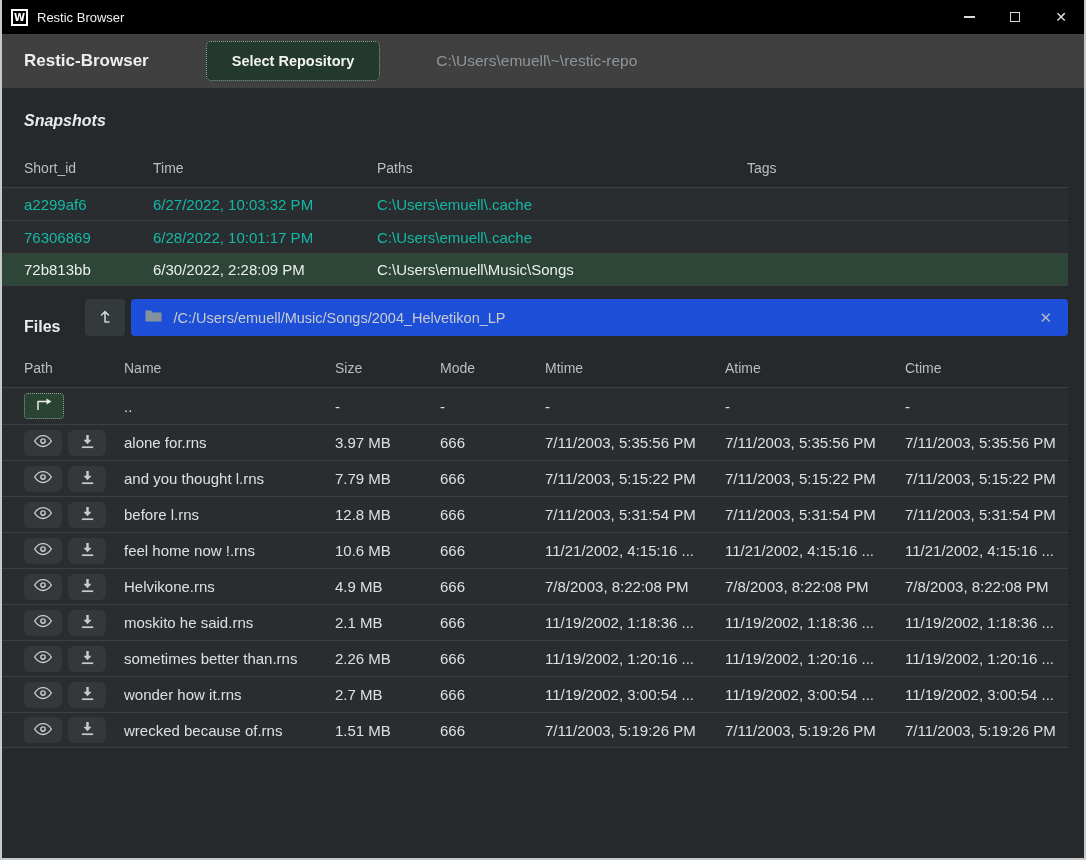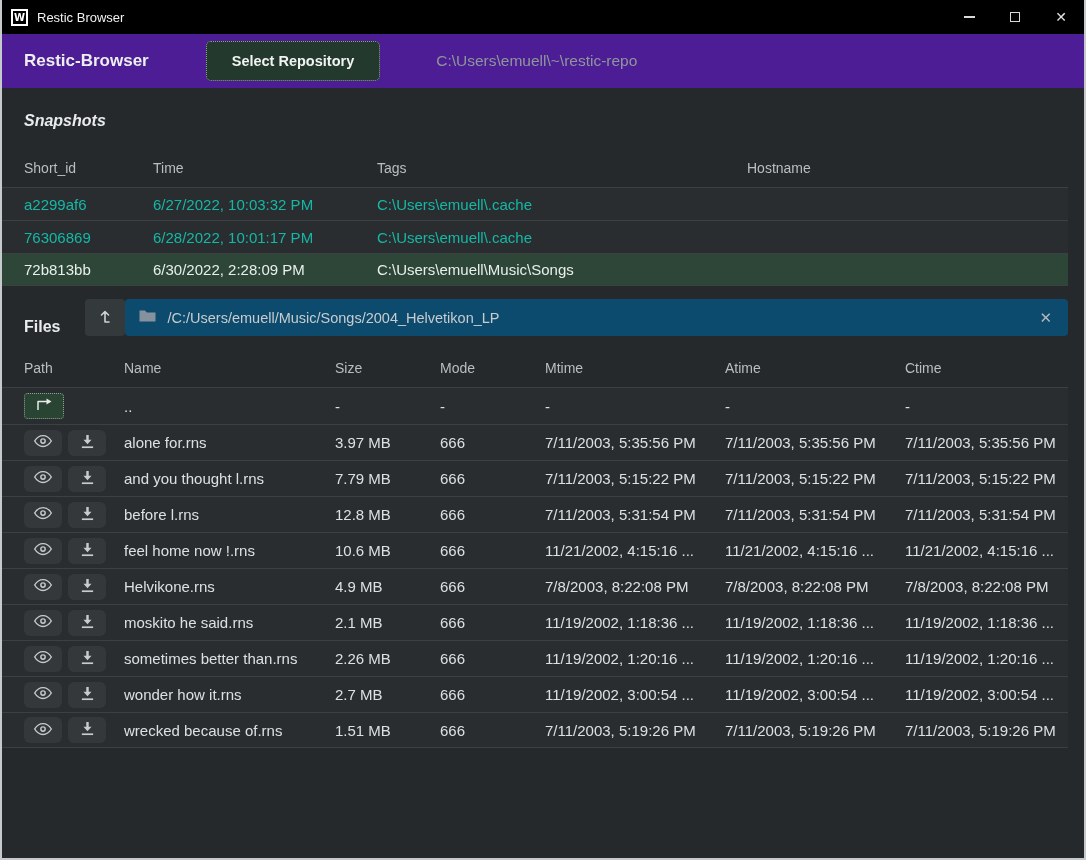--- a/index.html
+++ b/index.html
@@ -29,21 +29,21 @@
   .win-btn {
     width:46px; height:34px; display:flex; align-items:center; justify-content:center;
     background:transparent; border:none; cursor:pointer; color:#d9d9d9;
   }
   .glyph-min { width:11px; height:1.5px; background:#d9d9d9; display:block; }
   .glyph-max { width:10px; height:10px; border:1.5px solid #d9d9d9; display:block; }
   .glyph-close { font-size:14px; color:#e0e0e0; line-height:1; }
 
   
   .toolbar {
-    height:54px; background:#4c1d95; display:flex; align-items:center;
+    height:54px; background:#404040; display:flex; align-items:center;
     padding-left:22px;
   }
   .app-title { font-size:17px; font-weight:bold; color:#eceeef; }
   .select-repo-btn {
     margin-left:57px; height:40px; padding:0 25px;
     background:#24392d; color:#f1f3f2; font-weight:bold; font-size:14.5px;
     border:1px dotted #8da195; border-radius:5px; cursor:pointer;
     font-family:"Liberation Sans", sans-serif;
   }
   .repo-path { margin-left:56px; font-size:15.5px; color:#8f969b; }
@@ -73,21 +73,21 @@
   .files-bar {
     display:flex; align-items:flex-end;
     margin:13px 16px 0 0; padding-left:22px; height:37px;
   }
   .files-label { font-size:16px; font-weight:bold; color:#e9ebec; }
   .up-btn {
     margin-left:25px; width:40px; height:37px; border:none; border-radius:4px;
     background:#34393c; cursor:pointer; display:flex; align-items:center; justify-content:center;
   }
   .path-field {
-    flex:1; height:37px; background:#0c4a6e; border-radius:4px;
+    flex:1; margin-left:6px; height:37px; background:#1d4ed8; border-radius:4px;
     display:flex; align-items:center; padding:0 14px; cursor:text;
   }
   .path-text { margin-left:11px; font-size:14.5px; color:#c8ccce; flex:1; text-align:left; }
   .clear-btn {
     background:none; border:none; color:#b4b9bc; font-size:15px; cursor:pointer;
     padding:0 2px;
   }
 
   
   .files-grid { margin:13px 16px 0 0; }
@@ -143,20 +143,21 @@
     <button class="select-repo-btn">Select Repository</button>
     <div class="repo-path">C:\Users\emuell\~\restic-repo</div>
   </div>
 
   <div class="section-heading">Snapshots</div>
 
   <div class="snap-grid">
     <div class="snap-header">
       <div>Short_id</div>
       <div>Time</div>
+      <div>Paths</div>
       <div>Tags</div>
       <div>Hostname</div>
     </div>
     <div id="snapshot-rows">
   <div class="snap-row">
     <div>a2299af6</div>
     <div>6/27/2022, 10:03:32 PM</div>
     <div>C:\Users\emuell\.cache</div>
     <div></div>
     <div>X1-EDU</div>

